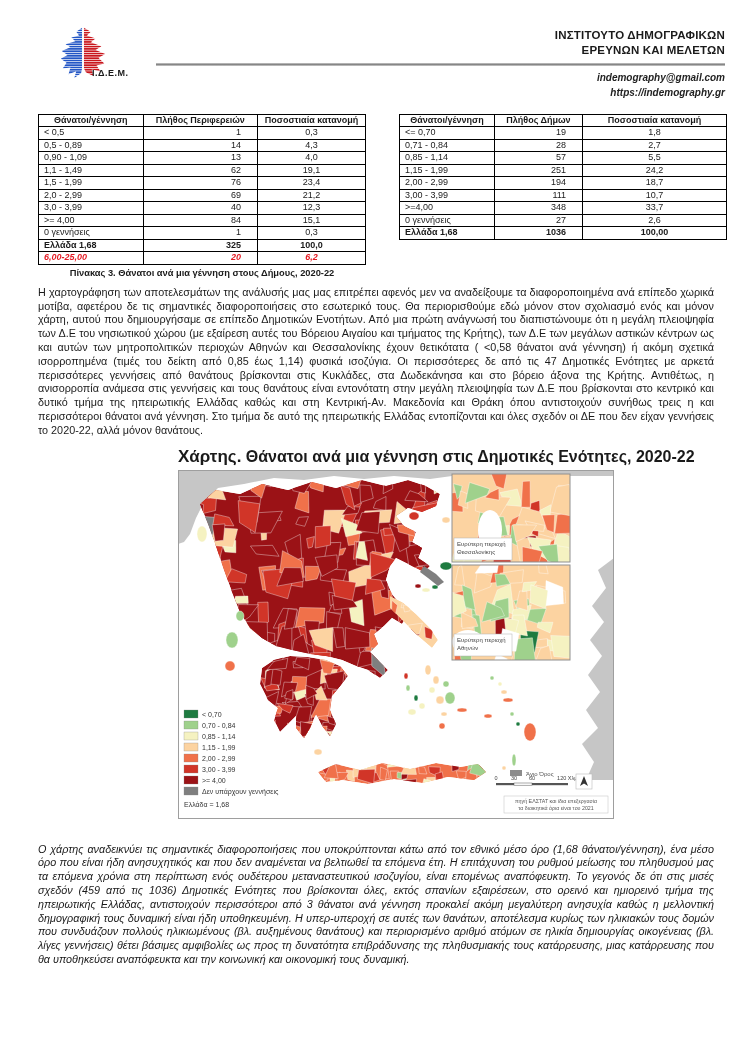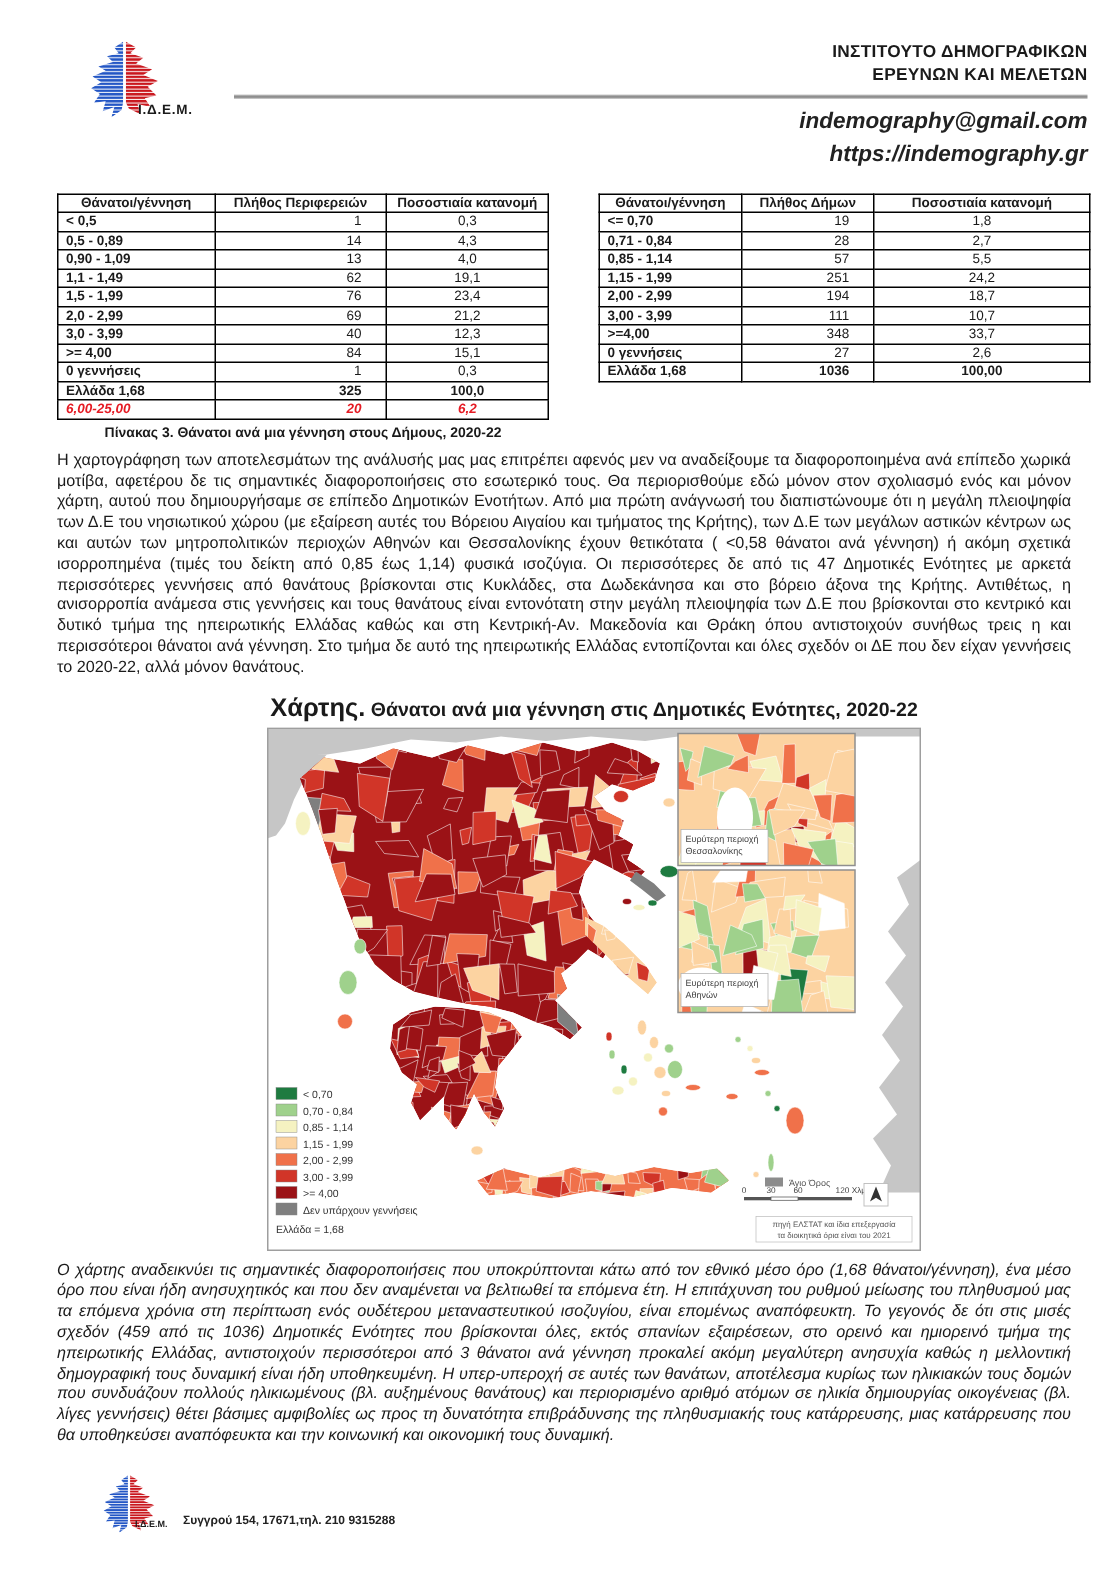--- a/index.html
+++ b/index.html
@@ -9,43 +9,43 @@
 
   
   .header{display:flex;margin-top:24px;}
   .logo-block{position:relative;width:118px;flex:0 0 auto;}
   .logo-block svg{width:58px;height:56px;margin-left:16px;}
   .logo-acr{position:absolute;left:54px;top:44px;font-size:9px;font-weight:bold;letter-spacing:.5px;}
   .header-main{flex:1;padding-top:4px;}
   .inst-name{text-align:right;font-weight:bold;font-size:11.5px;line-height:1.3;letter-spacing:.2px;}
   .header-rule{height:3px;margin:5px 0 4px 0;
        background:linear-gradient(to bottom,#c9c9c9,#808080 55%,#d8d8d8);}
-  .contact{text-align:right;font-style:italic;font-weight:bold;font-size:15px;line-height:1.5;color:#222;}
+  .contact{text-align:right;font-style:italic;font-weight:bold;font-size:10px;line-height:1.5;color:#222;}
 
   
   .tables-row{display:flex;gap:33px;margin-top:14px;}
   .tbl-wrap{width:328px;}
   table{border-collapse:collapse;width:328px;font-size:9px;table-layout:fixed;}
   td,th{border:1px solid #000;padding:1px 5px;line-height:9.5px;overflow:hidden;white-space:nowrap;}
   th{font-weight:bold;text-align:center;}
-  td.c1{text-align:left;font-weight:bold;}
+  td.c1{text-align:left;}
   td.c2{text-align:right;padding-right:16px;}
   td.c3{text-align:center;}
   tr.total td{font-weight:bold;}
   tr.hl td{color:#e51b24;font-weight:bold;font-style:italic;}
   .tbl-caption{font-weight:bold;font-size:9.3px;text-align:center;margin-top:3px;}
 
   
   .para{width:676px;font-size:10.8px;line-height:13.8px;text-align:justify;margin-top:8px;}
-  .para.italic{font-style:italic;margin-top:7px;}
+  .para.italic{font-style:italic;margin-top:24px;}
 
   
   .map-title{width:436px;margin:9px 0 3px 140px;text-align:center;white-space:nowrap;}
   .map-title .lead{font-weight:bold;font-size:17px;}
-  .map-title .rest{font-weight:bold;font-size:13px;}
+  .map-title .rest{font-weight:bold;font-size:16px;}
   .map-wrap{margin-left:140px;width:436px;height:349px;}
   .map-text{font-family:"Liberation Sans",sans-serif;}
 
   
   .footer{display:flex;align-items:flex-end;gap:12px;margin:16px 0 0 26px;}
   .footer .logo-box{position:relative;width:46px;height:42px;}
   .footer svg{width:44px;height:42px;}
   .footer .logo-acr-sm{position:absolute;left:26px;top:33px;font-size:6px;font-weight:bold;}
   .footer-addr{font-weight:bold;font-size:8px;margin-bottom:5px;color:#222;}
 </style>
@@ -734,23 +734,14 @@
         <text class="map-text" x="378" y="333" font-size="5.3" fill="#555" text-anchor="middle">πηγή ΕΛΣΤΑΤ και ίδια επεξεργασία</text>
         <text class="map-text" x="378" y="340" font-size="5.3" fill="#555" text-anchor="middle">τα διοικητικά όρια είναι του 2021</text>
       </g>
 
       <rect x="0.5" y="0.5" width="435" height="348" fill="none" stroke="#9e9e9e" stroke-width="1"></rect>
     </svg>
   </div>
 
   <div class="para italic">Ο χάρτης αναδεικνύει τις σημαντικές διαφοροποιήσεις που υποκρύπτονται κάτω από τον εθνικό μέσο όρο (1,68 θάνατοι/γέννηση), ένα μέσο όρο που είναι ήδη ανησυχητικός και που δεν αναμένεται να βελτιωθεί τα επόμενα έτη. Η επιτάχυνση του ρυθμού μείωσης του πληθυσμού μας τα επόμενα χρόνια στη περίπτωση ενός ουδέτερου μεταναστευτικού ισοζυγίου, είναι επομένως αναπόφευκτη. Το γεγονός δε ότι στις μισές σχεδόν (459 από τις 1036) Δημοτικές Ενότητες που βρίσκονται όλες, εκτός σπανίων εξαιρέσεων, στο ορεινό και ημιορεινό τμήμα της ηπειρωτικής Ελλάδας, αντιστοιχούν περισσότεροι από 3 θάνατοι ανά γέννηση προκαλεί ακόμη μεγαλύτερη ανησυχία καθώς η μελλοντική δημογραφική τους δυναμική είναι ήδη υποθηκευμένη. Η υπερ-υπεροχή σε αυτές των θανάτων, αποτέλεσμα κυρίως των ηλικιακών τους δομών που συνδυάζουν πολλούς ηλικιωμένους (βλ. αυξημένους θανάτους) και περιορισμένο αριθμό ατόμων σε ηλικία δημιουργίας οικογένειας (βλ. λίγες γεννήσεις) θέτει βάσιμες αμφιβολίες ως προς τη δυνατότητα επιβράδυνσης της πληθυσμιακής τους κατάρρευσης, μιας κατάρρευσης που θα υποθηκεύσει αναπόφευκτα και την κοινωνική και οικονομική τους δυναμική.</div>
 
-  <div class="footer">
-    <div class="logo-box">
-      <svg viewBox="0 0 60 56">
-          <use href="#idem-logo"></use>
-        </svg>
-      <span class="logo-acr-sm">Ι.Δ.Ε.Μ.</span>
-    </div>
-    <div class="footer-addr">Συγγρού 154, 17671,τηλ. 210 9315288</div>
-  </div>
 
 </div>
 
 </body></html>

